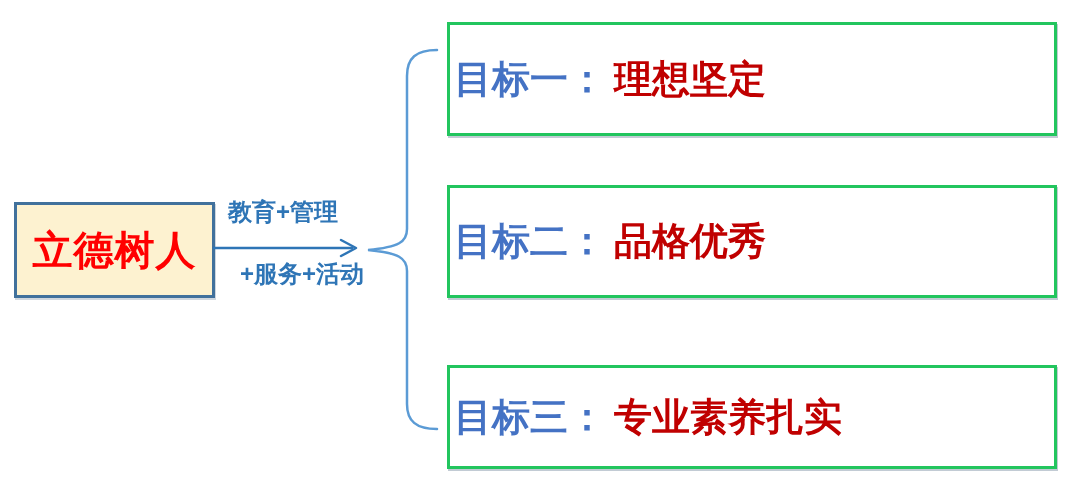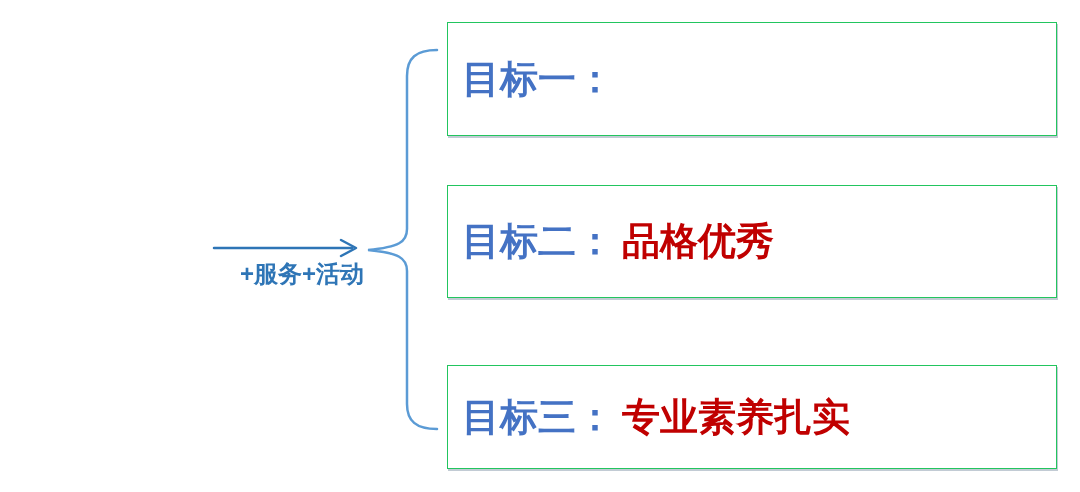--- a/index.html
+++ b/index.html
@@ -57,25 +57,25 @@
     height: 492px;
     pointer-events: none;
   }
 
   
   .goal-box {
     position: absolute;
     left: 447px;
     width: 610px;
     background: #ffffff;
-    border: 1px solid #22c55e;
+    border: 3px solid #22c55e;
     box-shadow: 1px 2px 0 rgba(120,140,160,0.45);
     display: flex;
     align-items: center;
-    padding-left: 14px;
+    padding-left: 4px;
     box-sizing: border-box;
   }
   .goal-box.g1 { top: 22px;  height: 114px; }
   .goal-box.g2 { top: 185px; height: 113px; }
   .goal-box.g3 { top: 365px; height: 104px; }
 
   .goal-prefix {
     color: #4472C4;
     font-size: 38px;
     font-weight: bold;
@@ -87,40 +87,45 @@
     font-weight: bold;
     margin-left: 8px;
     white-space: nowrap;
   }
 </style>
 </head>
 <body>
 
 <div class="canvas">
 
+  <div class="root-box">
+    <span class="root-label">立德树人</span>
+  </div>
 
+  <div class="arrow-label top">教育+管理</div>
   <div class="arrow-label bottom">+服务+活动</div>
 
   <svg class="connector-svg" viewBox="0 0 1080 492" xmlns="http://www.w3.org/2000/svg">
 
     <line x1="214" y1="248" x2="352" y2="248" stroke-width="2.5" fill="none" stroke-linecap="round" stroke="#2E75B6"></line>
 
     <polyline points="341,240 356,248 341,256" stroke-width="2.5" fill="none" stroke-linecap="round" stroke-linejoin="round" stroke="#2E75B6"></polyline>
 
     <path d="M 437 50
              C 416 50, 407 58, 407 76
              L 407 229
              C 407 242, 399 247, 368 250
              C 399 253, 407 258, 407 271
              L 407 404
              C 407 421, 416 429, 437 429" stroke-width="2.5" fill="none" stroke-linecap="round" stroke="#5B9BD5"></path>
   </svg>
 
   <div class="goal-box g1">
     <span class="goal-prefix">目标一：</span>
+    <span class="goal-text">理想坚定</span>
   </div>
 
   <div class="goal-box g3">
     <span class="goal-prefix">目标三：</span>
     <span class="goal-text">专业素养扎实</span>
   </div>
 
   <div class="goal-box g2">
     <span class="goal-prefix">目标二：</span>
     <span class="goal-text">品格优秀</span>

